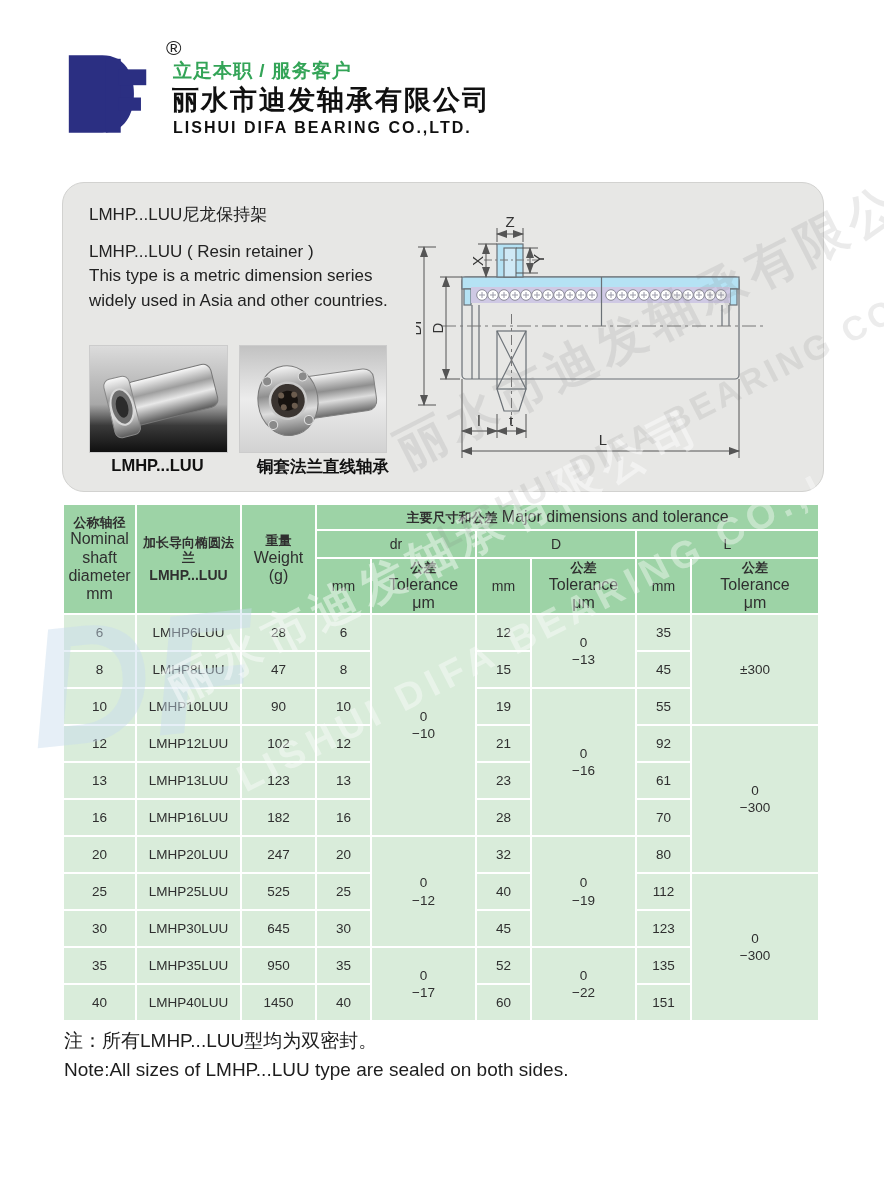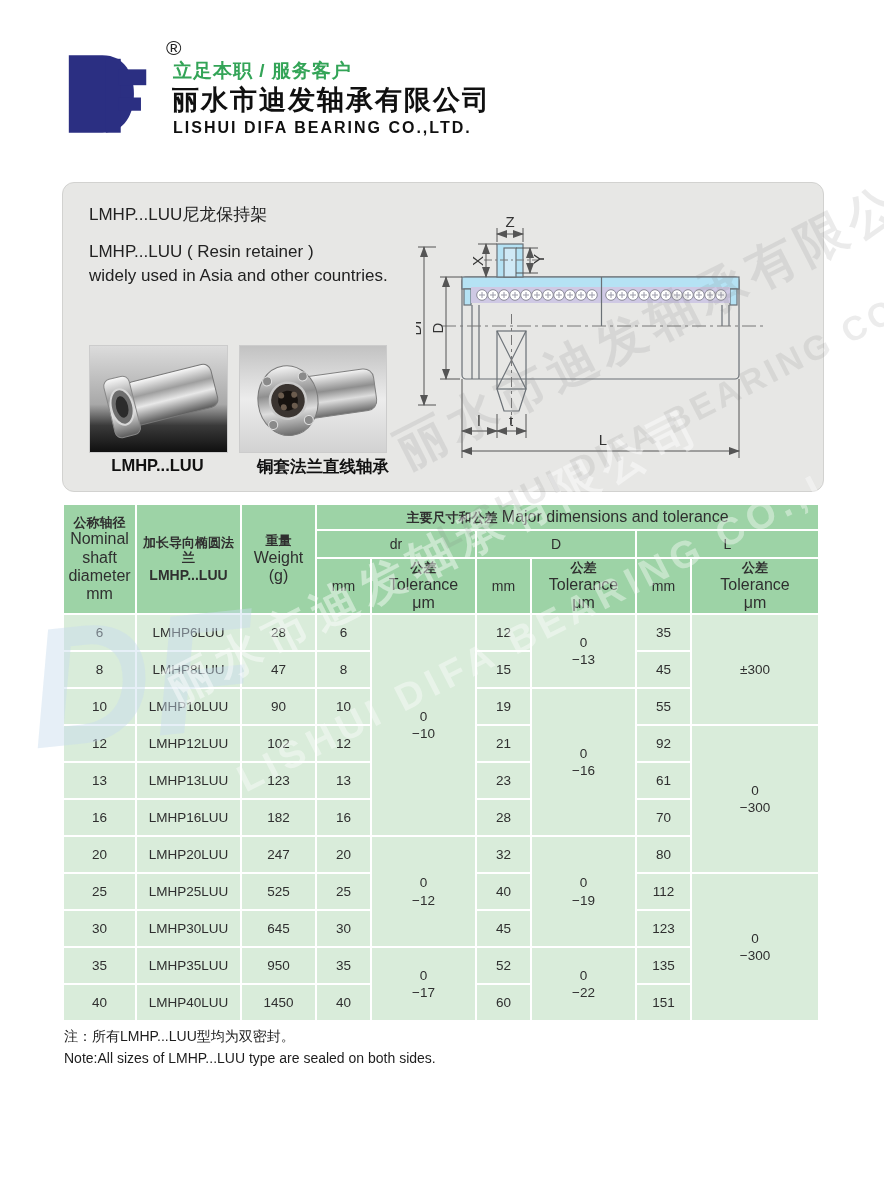--- a/index.html
+++ b/index.html
@@ -9,21 +9,21 @@
 
   
   #logo{left:60px;top:46px;width:88px;height:96px;}
   #reg-mark{left:166px;top:36px;font-size:21px;color:#222;}
   #slogan{left:173px;top:58px;font-size:19px;font-weight:bold;color:#33a457;letter-spacing:1px;}
   #company-cn{left:172px;top:82px;font-size:27px;font-weight:bold;color:#101010;letter-spacing:2px;}
   #company-en{left:173px;top:119px;font-size:16px;font-weight:bold;color:#101010;letter-spacing:2px;}
 
   
   #panel{left:62px;top:182px;width:760px;height:308px;background:#e7e7e5;
-         border:1px solid #d2d2d0;border-radius:12px;}
+         border:1px solid #d2d2d0;border-radius:22px;}
   #intro{left:26px;top:20px;font-size:17px;line-height:1.45;color:#222;}
   #intro .gap{height:12px;}
   .photo{top:162px;height:106px;border:1px solid #cccccc;overflow:hidden;}
   #photo1{left:26px;width:137px;}
   #photo2{left:176px;width:146px;}
   .photo-caption{top:273px;font-size:16.5px;font-weight:bold;color:#111;text-align:center;}
   #caption1{left:26px;width:137px;}
   #caption2{left:187px;width:146px;}
   #drawing{left:353px;top:3px;}
   .dim{font-size:15px;fill:#333;}
@@ -53,21 +53,21 @@
   tr.hr1{height:26px;} tr.hr2{height:28px;} tr.hr3{height:46px;}
   .cn{display:block;font-size:13px;font-weight:bold;line-height:1.2;}
   .en{display:block;font-size:16px;line-height:1.15;}
   .code{display:block;font-size:14px;font-weight:bold;line-height:1.3;}
   .grp .cn,.grp .en{display:inline;}
   .sub{font-size:14px;}
   .mmlbl{font-size:14px;}
   td.tol div{line-height:1.3;font-size:13.5px;}
 
   
-  #note{left:64px;top:1026px;font-size:14px;line-height:1.55;color:#1d1d1d;}
+  #note{left:64px;top:1026px;font-size:19px;line-height:1.55;color:#1d1d1d;}
 </style>
 </head>
 <body>
 
 <svg id="logo" class="abs" viewBox="0 0 100 100">
   <path d="M10,6 L48,6 C74,6 84,28 84,50 C84,72 74,94 48,94 L10,94 Z" fill="#2b2f82"></path>
   <rect x="52" y="10" width="17" height="84" fill="#2b2f82"></rect>
   <rect x="66" y="22" width="32" height="18" fill="#2b2f82"></rect>
   <rect x="66" y="54" width="26" height="15" fill="#2b2f82"></rect>
   <path d="M50,12 A38,38 0 1 0 50,88 A30,30 0 1 1 50,12 Z" fill="#f2dd1f"></path>
@@ -75,20 +75,21 @@
 <div id="reg-mark" class="abs">®</div>
 <div id="slogan" class="abs">立足本职 / 服务客户</div>
 <div id="company-cn" class="abs">丽水市迪发轴承有限公司</div>
 <div id="company-en" class="abs">LISHUI DIFA BEARING CO.,LTD.</div>
 
 <div id="panel" class="abs">
   <div id="intro" class="abs">
     <div>LMHP...LUU尼龙保持架</div>
     <div class="gap"></div>
     <div>LMHP...LUU ( Resin retainer )</div>
+    <div>This type is a metric dimension series</div>
     <div>widely used in Asia and other countries.</div>
   </div>
 
   <svg id="photo1" class="photo abs" viewBox="0 0 137 106">
     <defs>
       <linearGradient id="pbg1" x1="0" y1="0" x2="0" y2="1">
         <stop offset="0" stop-color="#dcdcdc"></stop>
           <stop offset="0.55" stop-color="#a8a8a8"></stop>
         <stop offset="0.75" stop-color="#3a3a3a"></stop>
           <stop offset="1" stop-color="#101010"></stop>

